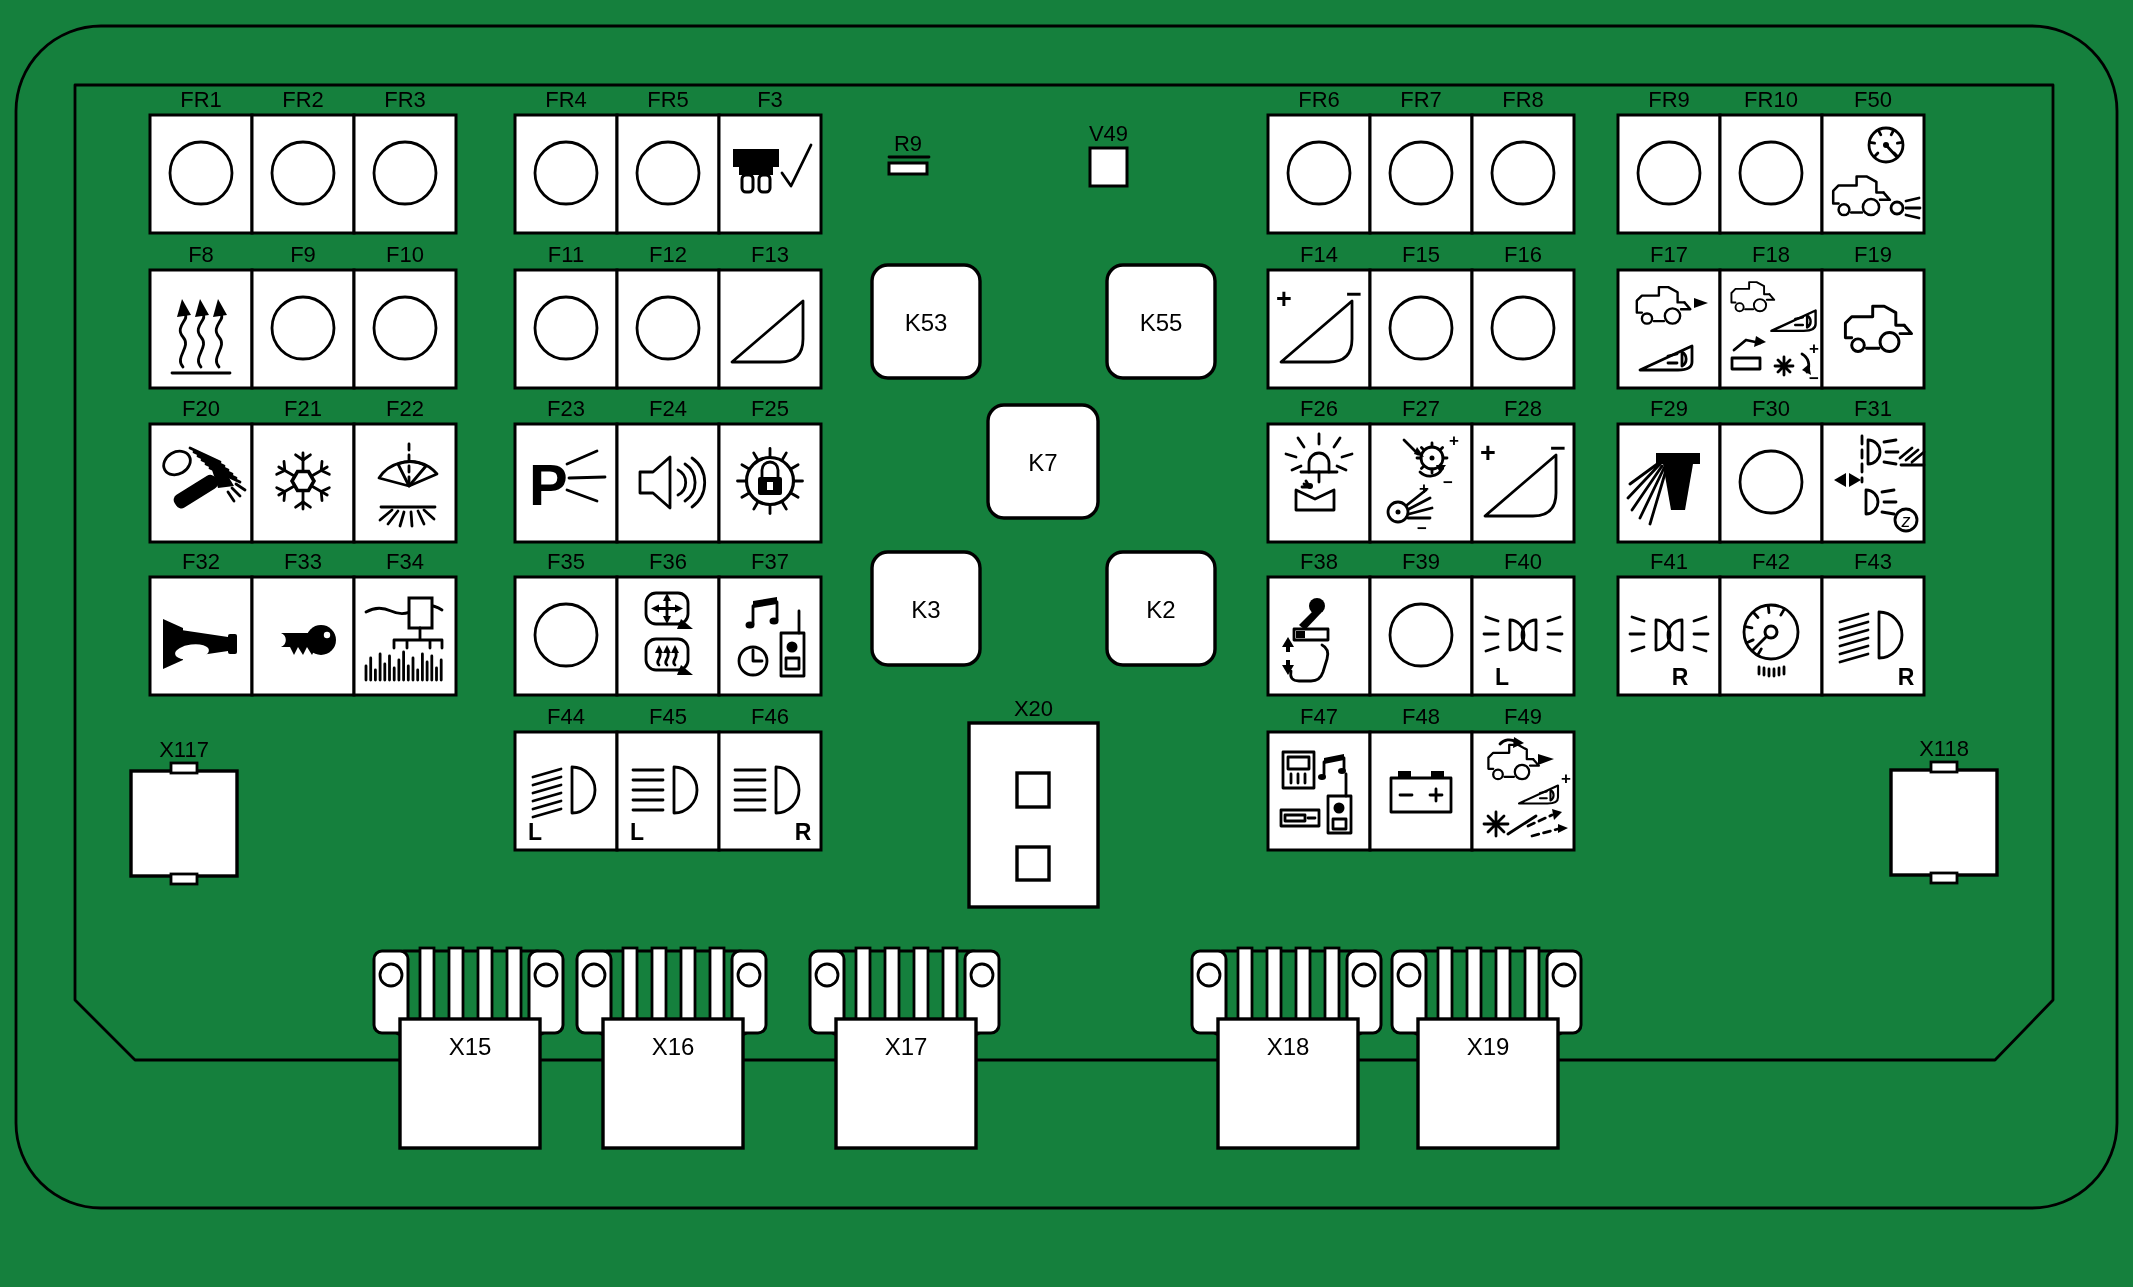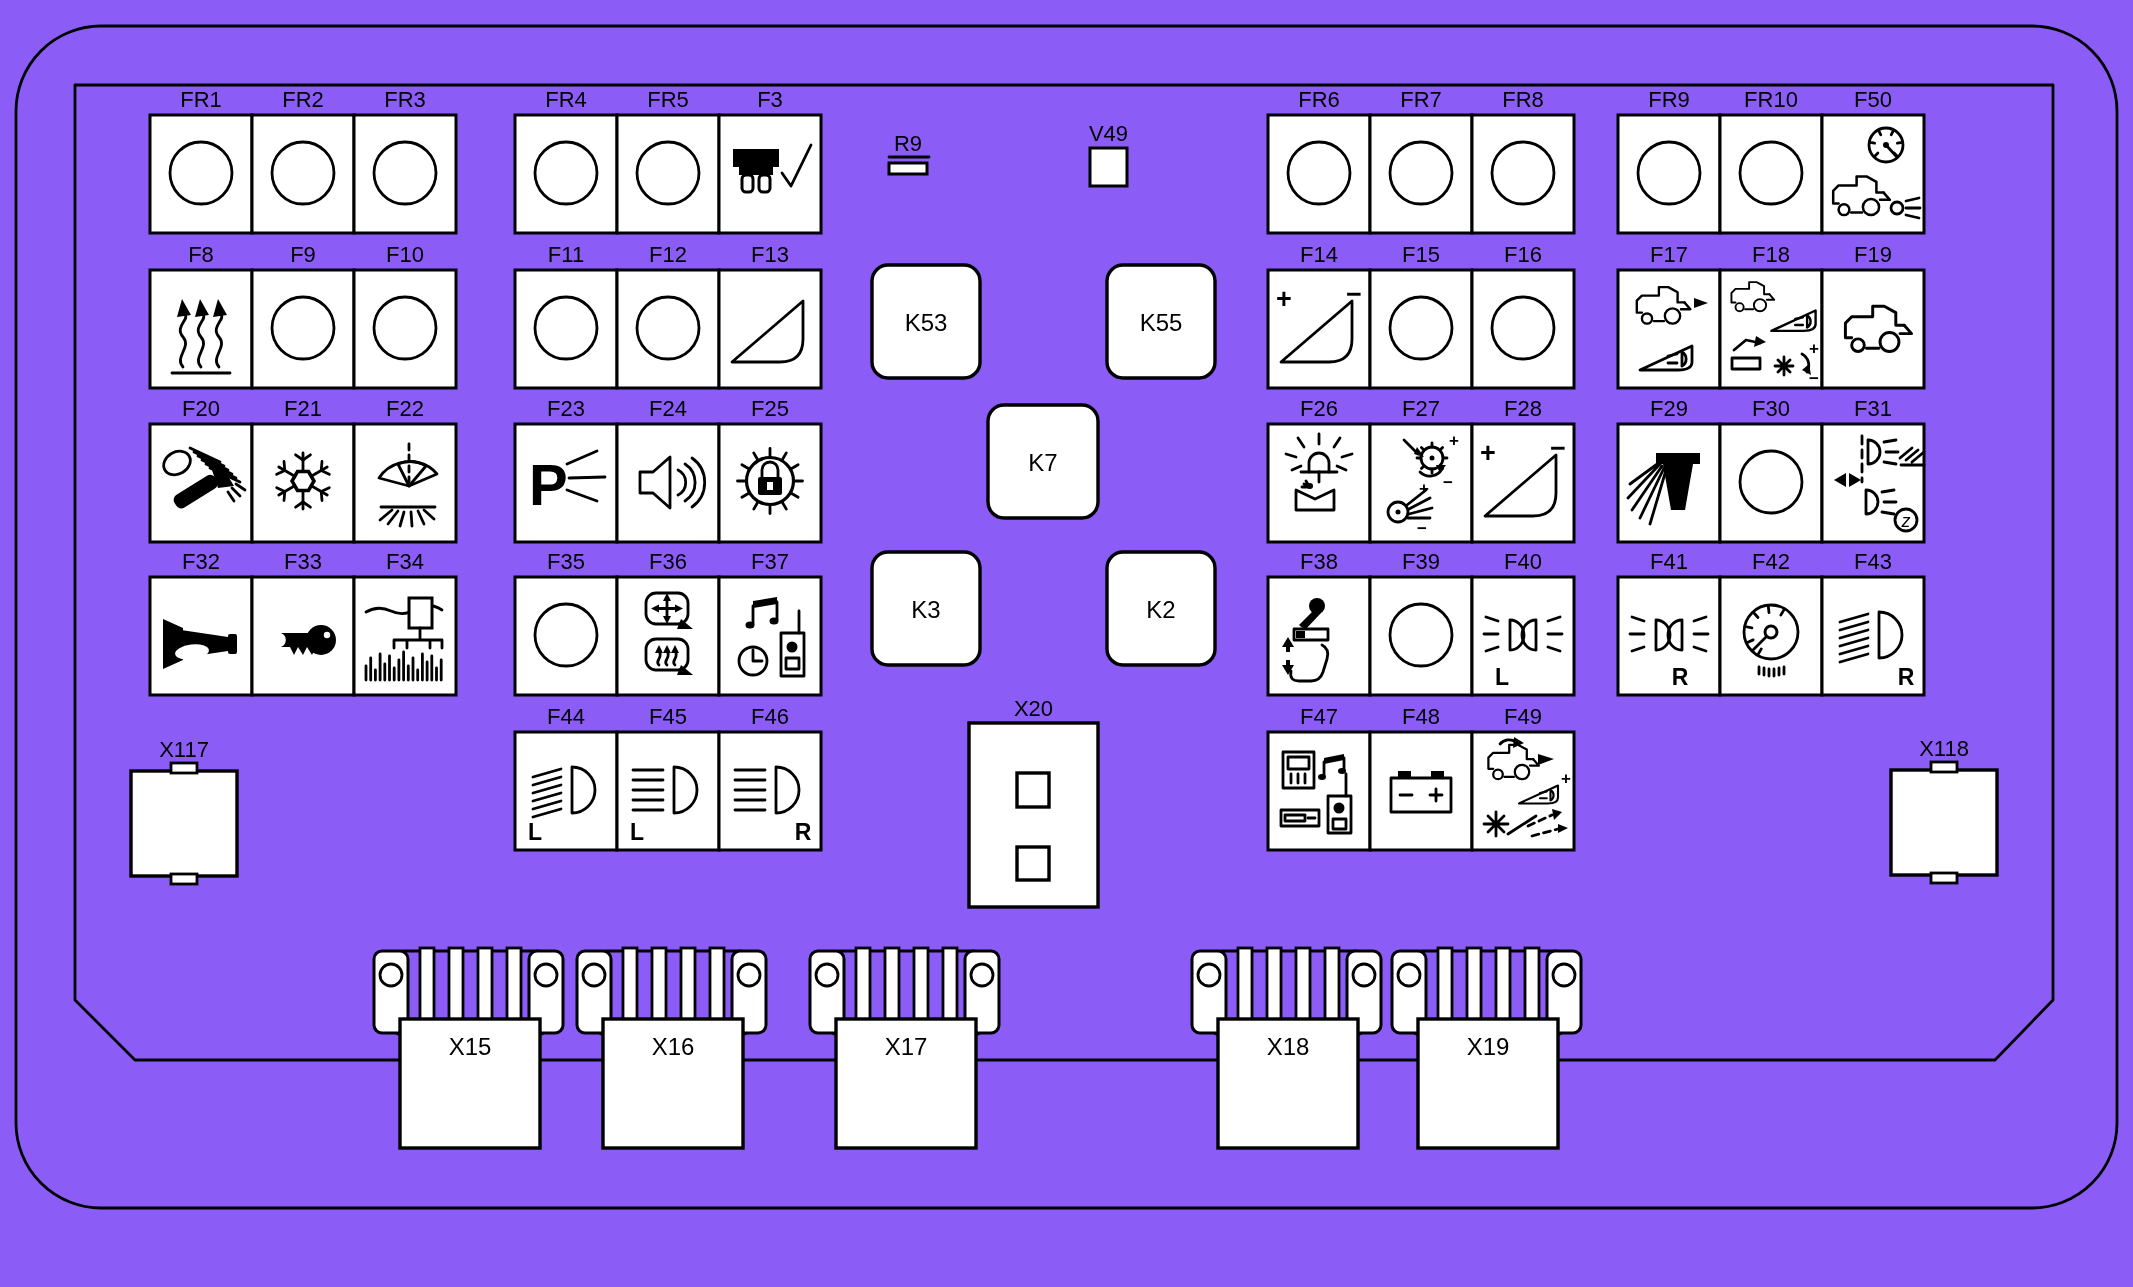--- a/index.html
+++ b/index.html
@@ -1,16 +1,16 @@
 <!DOCTYPE html>
 <html><head>
 <meta charset="utf-8">
 <style>
   html,body{margin:0;padding:0;background:#fff;}
-  .stage{position:relative;width:2133px;height:1287px;background:#8b5cf6;}
+  .stage{position:relative;width:2133px;height:1287px;background:#15803d;}
   svg{display:block;}
   svg text{font-family:"Liberation Sans","DejaVu Sans",sans-serif;fill:#000;}
   .lbl{font-size:22px;text-anchor:middle;}
   .klbl{font-size:24px;text-anchor:middle;}
   .cl{font-size:23px;font-weight:bold;text-anchor:middle;}
   .pm{font-size:27px;font-weight:bold;text-anchor:middle;}
   .pms{font-size:17px;font-weight:bold;text-anchor:middle;}
   .ln{fill:none;stroke:#000;stroke-width:2.8;stroke-linecap:round;stroke-linejoin:round;}
   .fill{fill:#000;stroke:none;}
   .wbox{fill:#fff;stroke:#000;}

